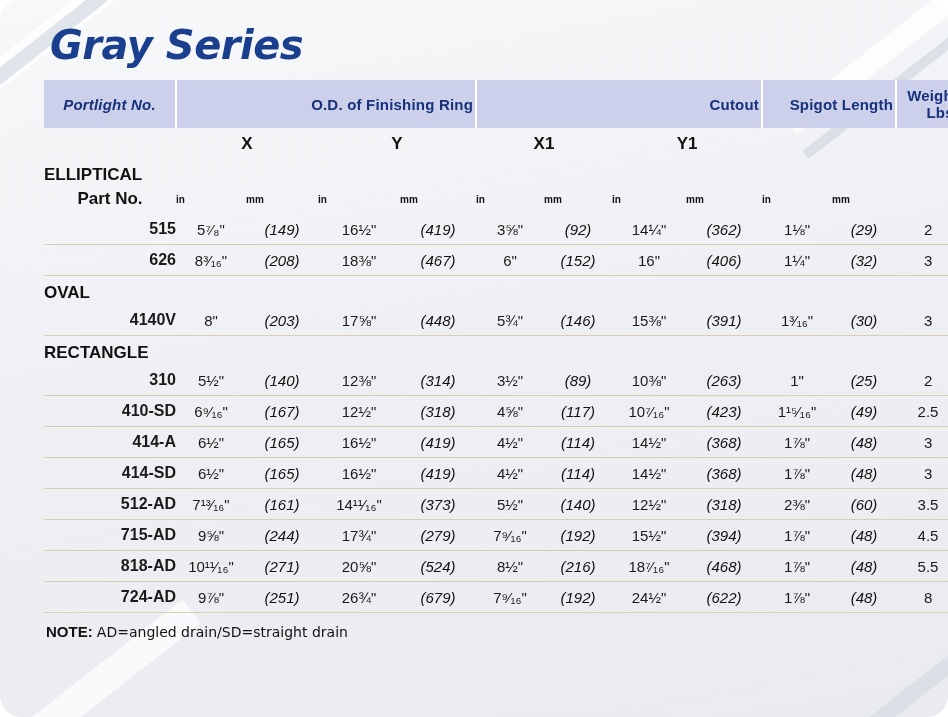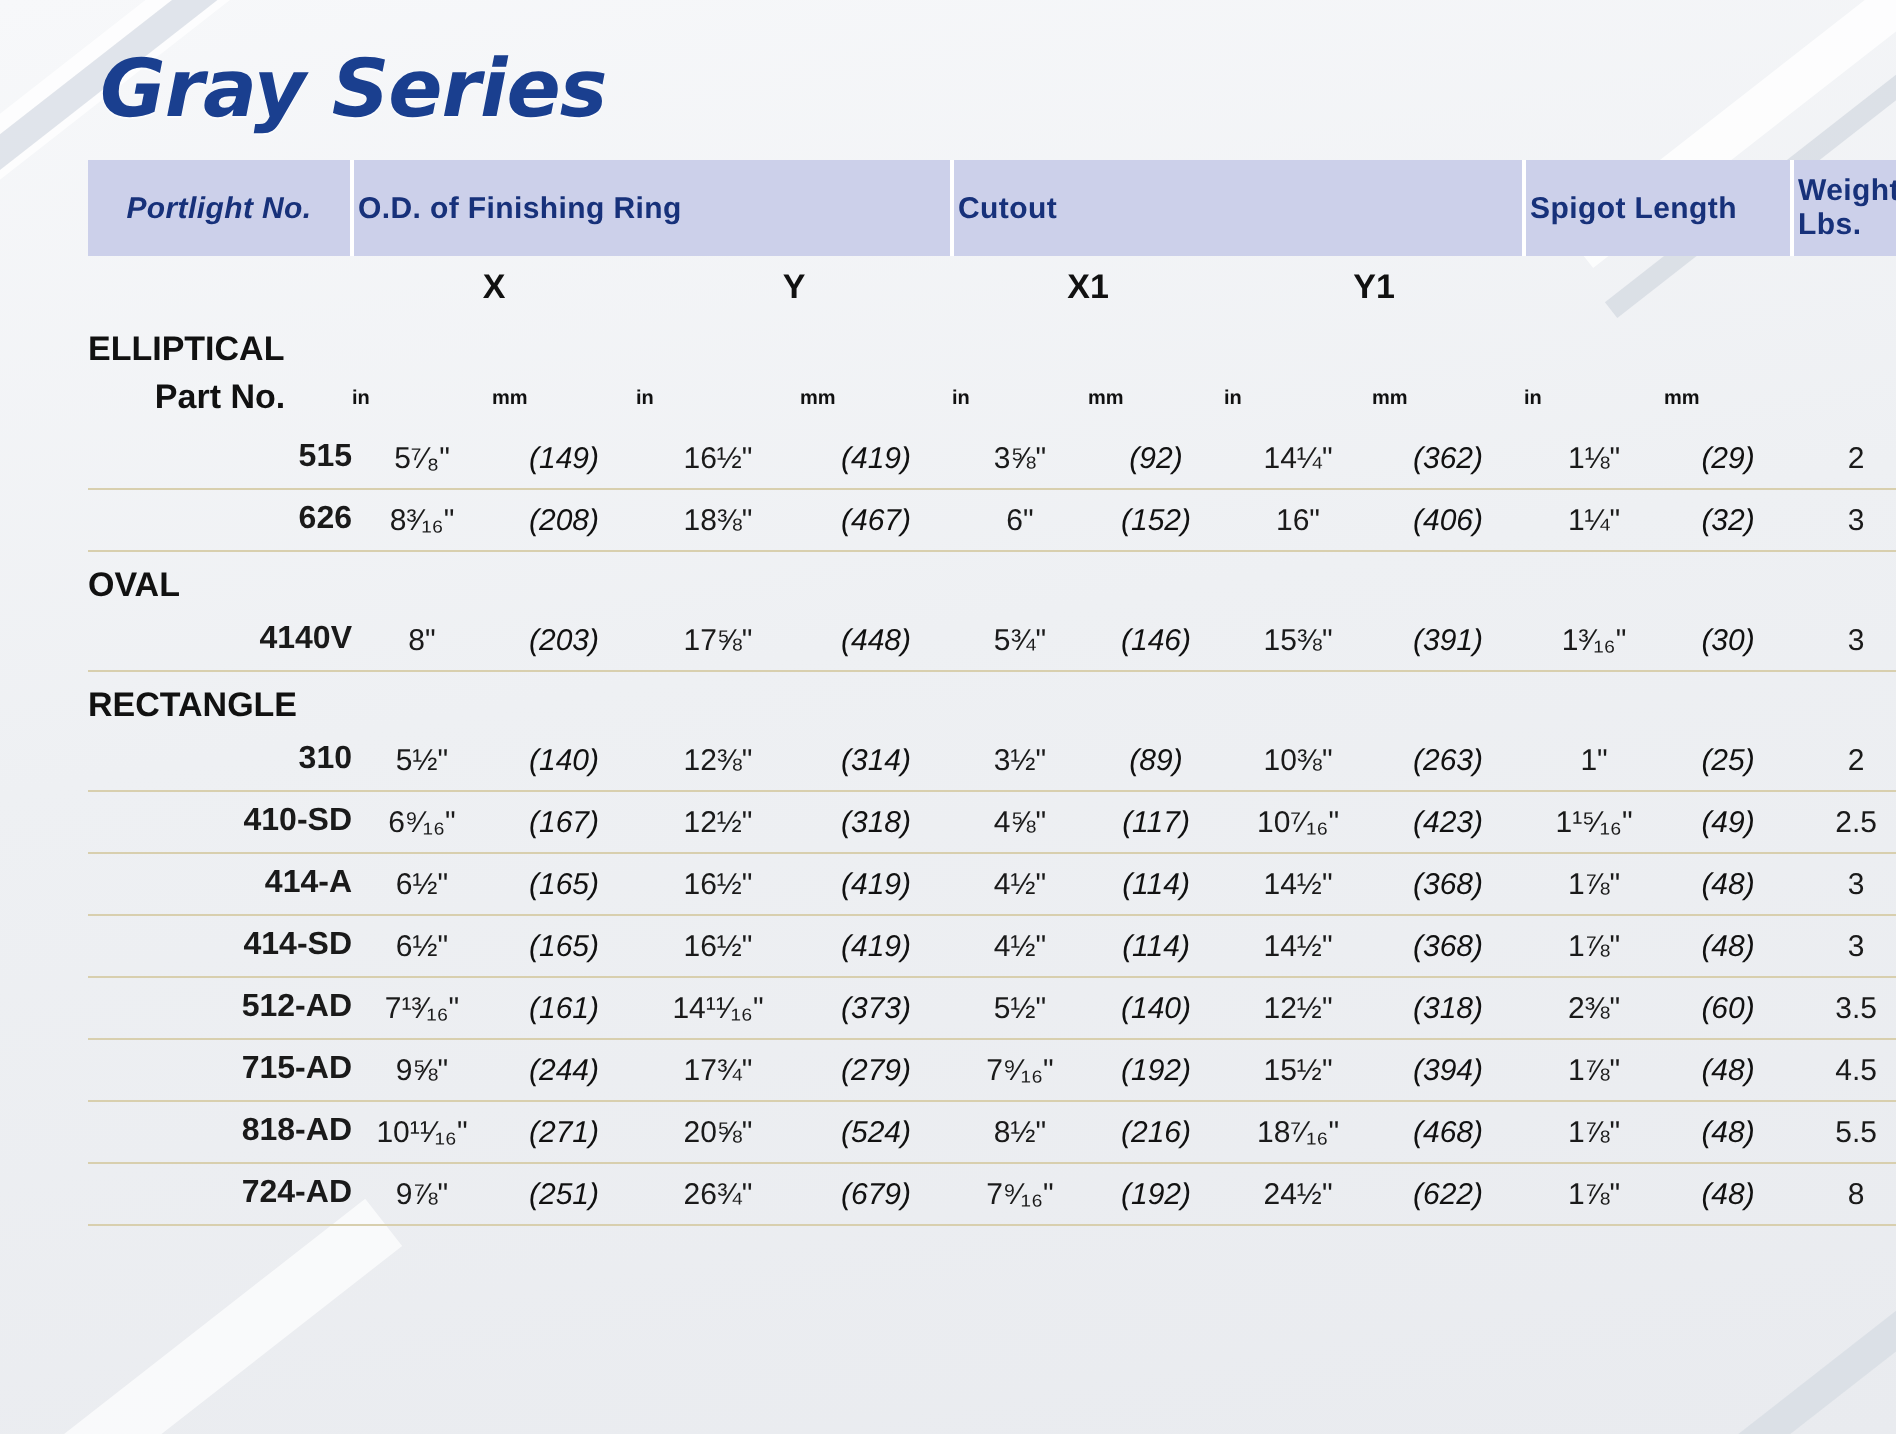--- a/index.html
+++ b/index.html
@@ -11,20 +11,21 @@
     height: 717px;
     background: #ffffff;
     font-family: "Liberation Sans", sans-serif;
     overflow: hidden;
     position: relative;
   }
   .page {
     position: absolute;
     inset: 0;
     background: linear-gradient(170deg, #f7f8fa 0%, #eef0f3 45%, #e9ebef 100%);
+    border-radius: 21px;
   }
   
   .streak {
     position: absolute;
     background: rgba(255,255,255,0.75);
     transform: rotate(-38deg);
     pointer-events: none;
   }
   .streak.s1 { width: 420px; height: 26px; top: -10px; left: -120px; }
   .streak.s2 { width: 380px; height: 14px; top: 30px; left: -140px; background: rgba(200,208,218,0.55); }
@@ -67,21 +68,21 @@
   table.spec col.c-y1mm   { width: 76px; }
   table.spec col.c-spin   { width: 70px; }
   table.spec col.c-spmm   { width: 64px; }
   table.spec col.c-wt     { width: 64px; }
 
   .hdrband td {
     background: #ccd0ea;
     color: #17317a;
     font-size: 15px;
     font-weight: bold;
-    text-align: left;
+    text-align: right;
     padding: 7px 2px 7px 2px;
     border-right: 2px solid #ffffff;
     letter-spacing: 0.2px;
   }
   .hdrband td:last-child { border-right: none; }
   .hdrband td.portlight { text-align: center; font-style: italic; }
 
   .axisrow td {
     font-size: 17px;
     font-weight: bold;
@@ -355,14 +356,18 @@
             <td class="mm">(192)</td>
             <td>24½"</td>
             <td class="mm">(622)</td>
             <td>1⅞"</td>
             <td class="mm">(48)</td>
             <td class="wt">8</td>
           </tr>
         </tbody>
     </table>
 
+    <div class="note">
+      <b>NOTE:</b>
+      <span class="notetext">AD=angled drain/SD=straight drain</span>
+    </div>
   </div>
 </div>
 
 </body></html>

